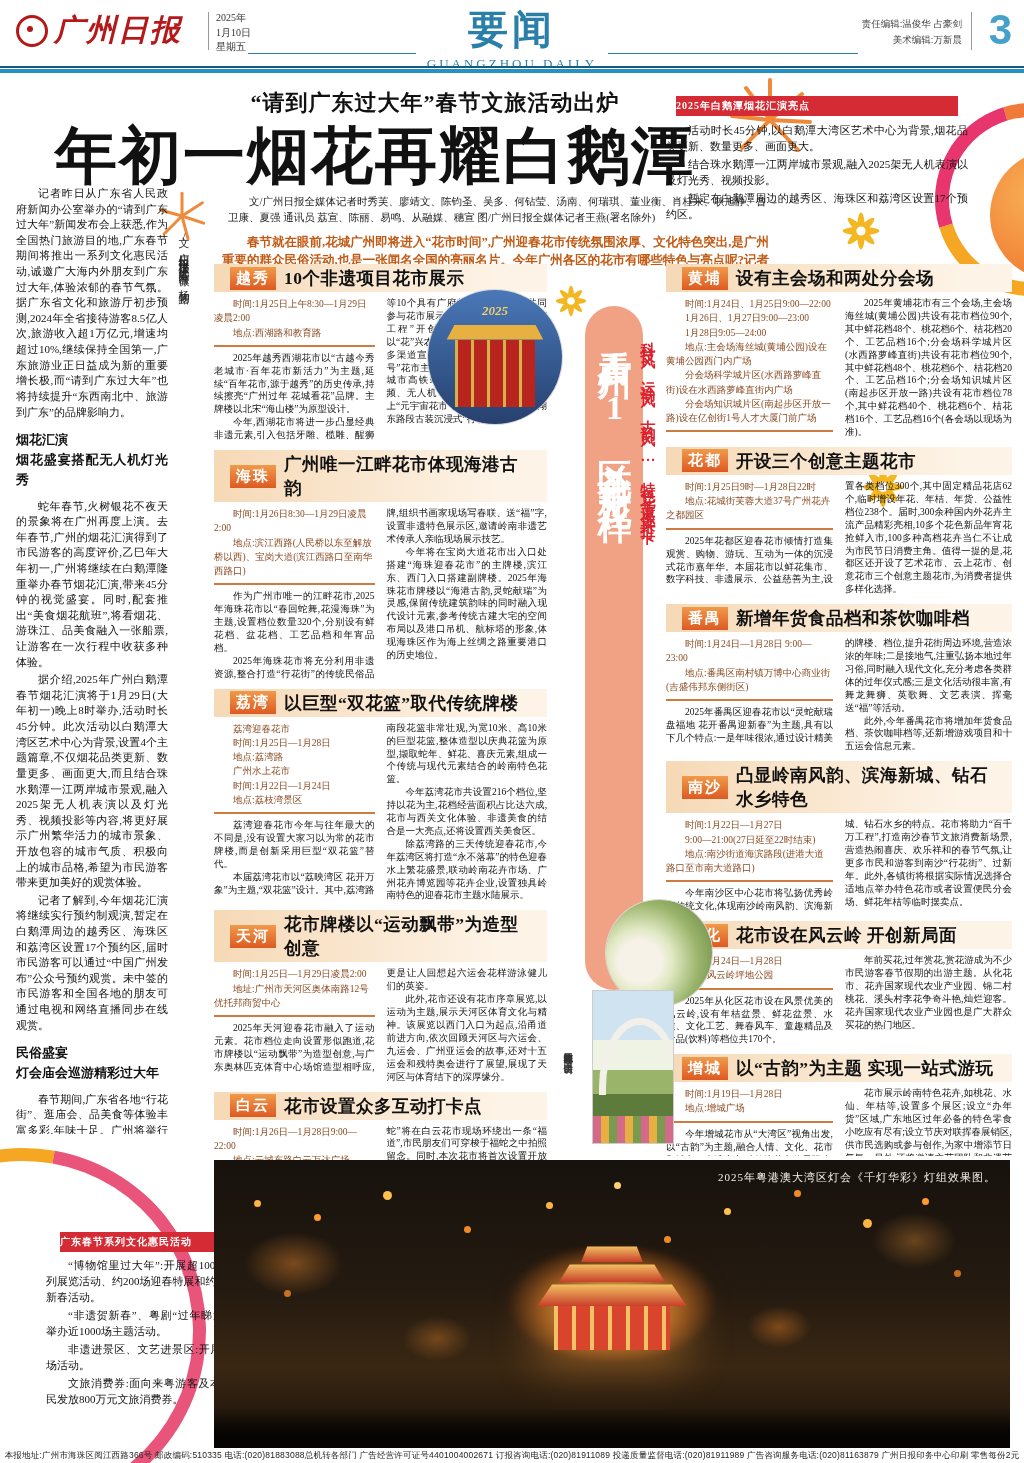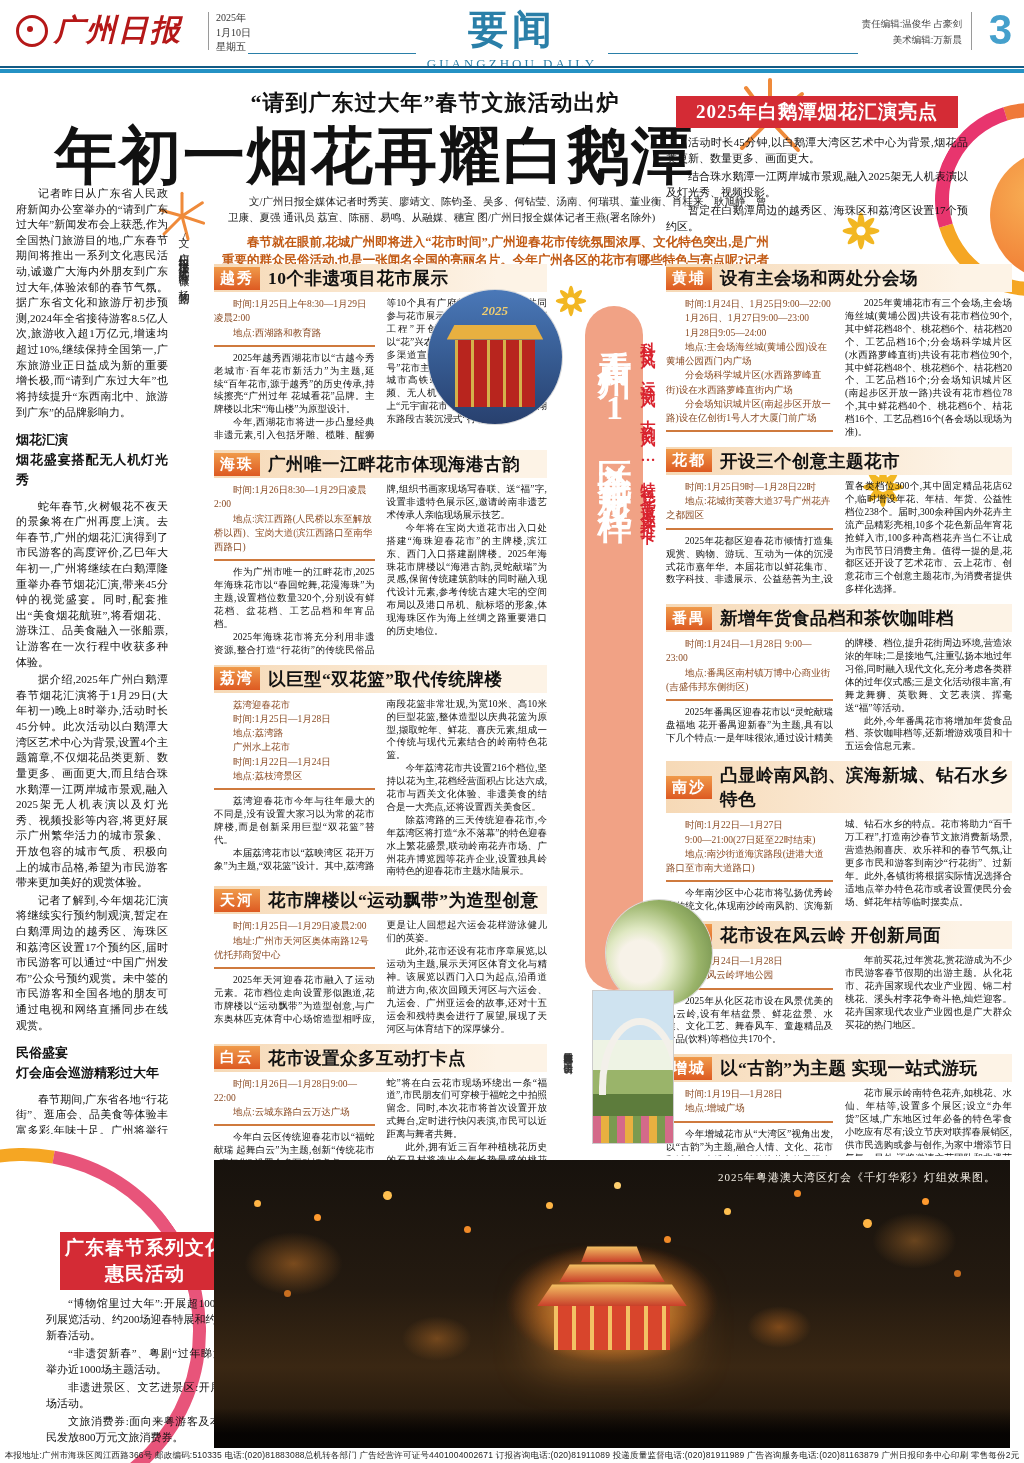--- a/index.html
+++ b/index.html
@@ -26,31 +26,31 @@
   .byline{position:absolute;left:228px;top:194px;width:548px;font-size:10.5px;line-height:1.5;color:#222;text-indent:2em;}
   .intro{position:absolute;left:222px;top:234px;width:552px;font-size:12.5px;color:#c25a14;line-height:1.4;text-indent:2em;font-weight:bold;}
   
   .left-col{position:absolute;left:16px;top:186px;width:152px;height:948px;overflow:hidden;
             font-size:11px;line-height:1.42;text-align:justify;}
   .la-p{text-indent:2em;margin:0 0 2px;}
   .la-h{font-weight:bold;font-size:13px;margin:10px 0 8px;line-height:1.55;}
   .vert-byline{position:absolute;left:176px;top:228px;height:430px;writing-mode:vertical-rl;text-orientation:upright;
                font-size:11px;color:#222;letter-spacing:2px;}
   
-  .box-bar{background:#d42b35;color:#fff;font-weight:bold;font-size:19px;text-align:center;padding:3px 0;letter-spacing:1px;}
+  .box-bar{background:#d42b35;color:#fff;font-weight:bold;font-size:10px;text-align:left;padding:3px 0;letter-spacing:1px;}
   .benefit{position:absolute;left:46px;top:1232px;width:198px;}
   .benefit .box-bar{margin:0 14px 6px;}
   .box-p{font-size:11px;line-height:1.45;text-align:justify;text-indent:2em;margin:0 0 2px;}
   .highlight{position:absolute;left:666px;top:96px;width:302px;}
   .highlight .box-bar{margin:0 10px 7px;}
   
   .col-left{position:absolute;left:214px;top:264px;width:333px;height:896px;overflow:hidden;}
   .col-right{position:absolute;left:666px;top:264px;width:346px;height:892px;overflow:hidden;}
   .sec{margin-bottom:8px;}
-  .sec-head{display:flex;align-items:center;background:linear-gradient(90deg,#f6d9b6,#fdf3e6 85%);padding:2px 0;margin-bottom:5px;}
+  .sec-head{display:flex;align-items:center;background:linear-gradient(90deg,#f6d9b6,#fdf3e6 85%);padding:2px 16px;margin-bottom:5px;}
   .sec-label{background:linear-gradient(180deg,#f09a4a,#dd5a22);color:#fff;font-weight:bold;font-size:15px;
              padding:2px 6px;margin-right:8px;letter-spacing:2px;flex:none;}
   .sec-title{font-size:17.5px;font-weight:900;letter-spacing:0.5px;}
   .sec-content{column-count:2;column-gap:12px;}
   .sec-info{font-size:9.5px;color:#8a4a22;line-height:1.5;border-bottom:2px solid #cf7a3e;
             padding-bottom:5px;margin-bottom:5px;break-inside:avoid;}
   .sec-info div{text-indent:2em;}
   .sec-content p{font-size:9.5px;line-height:1.36;text-indent:2em;margin:0;text-align:justify;}
   
   .banner{position:absolute;left:585px;top:306px;width:58px;height:684px;border-radius:32px;background:#f1a285;

